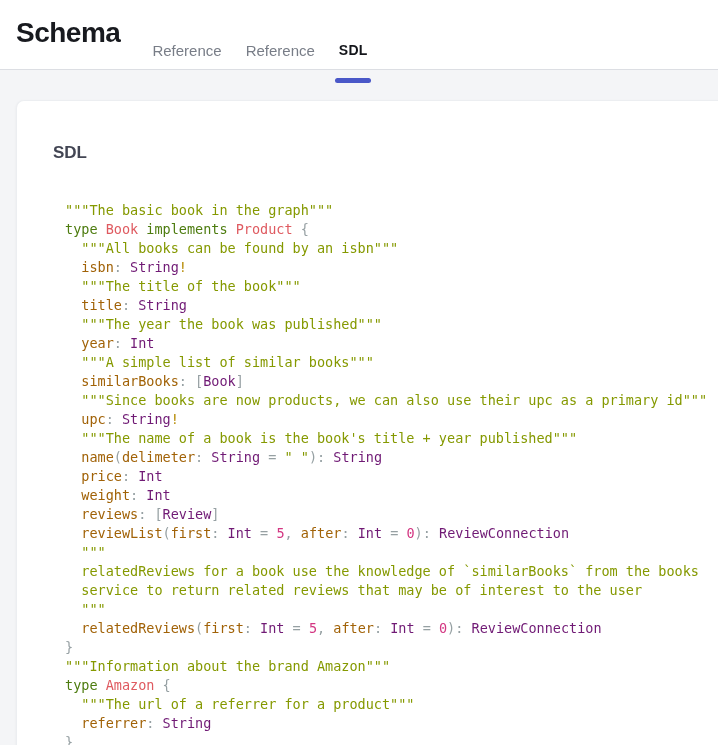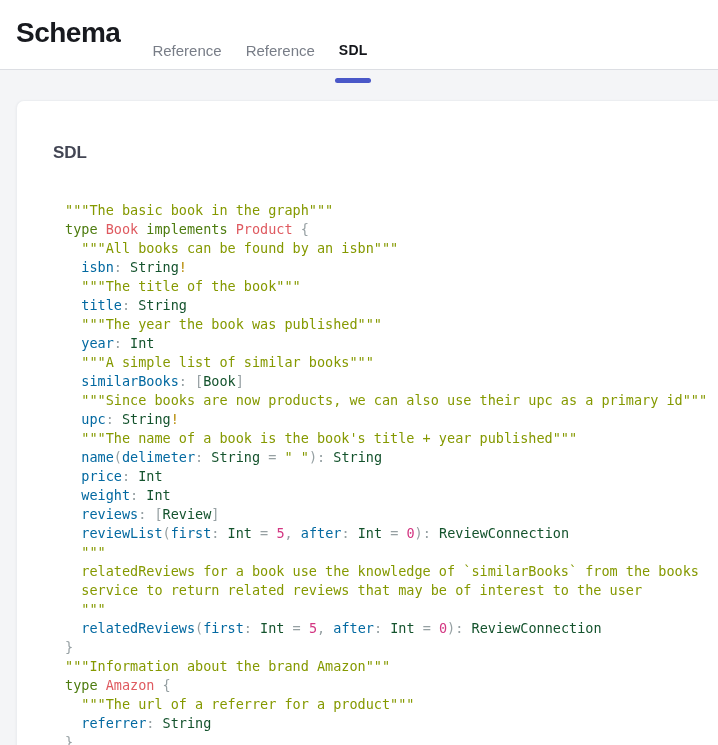--- a/index.html
+++ b/index.html
@@ -29,22 +29,22 @@
   .card-heading { font-size:17px; font-weight:700; color:#424553; line-height:20px; }
 
   
   .code { margin-top:38px; padding-left:12px;
           font-family:"DejaVu Sans Mono", monospace;
           font-size:13.5px; line-height:19px; white-space:pre; color:#3a3d42; }
   .code .line { height:19px; }
   .tk-c   { color:#859900; }  
   .tk-k   { color:#4d7c0f; }  
   .tk-t   { color:#df5a60; }  
-  .tk-f   { color:#0369a1;text-align:center; }  
-  .tk-s   { color:#14532d; }  
+  .tk-f   { color:#a16207;text-align:center; }  
+  .tk-s   { color:#701a75; }  
   .tk-p   { color:#96a0a3; }  
   .tk-n   { color:#d33682; }  
   .tk-str { color:#859900; }  
   .tk-b   { color:#b58900; }  
 </style>
 </head>
 <body>
 
 <div class="header">
   <div class="page-title">Schema</div>

